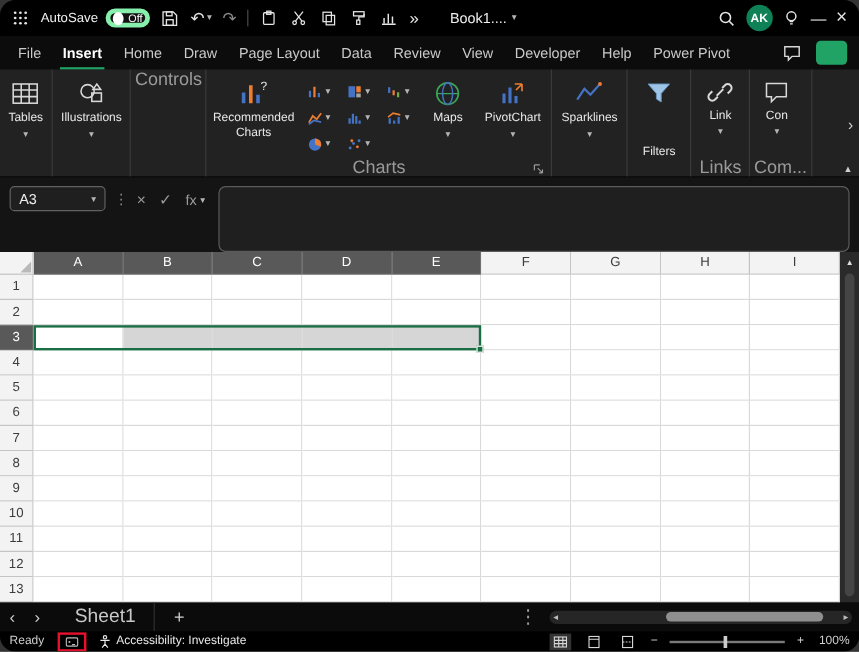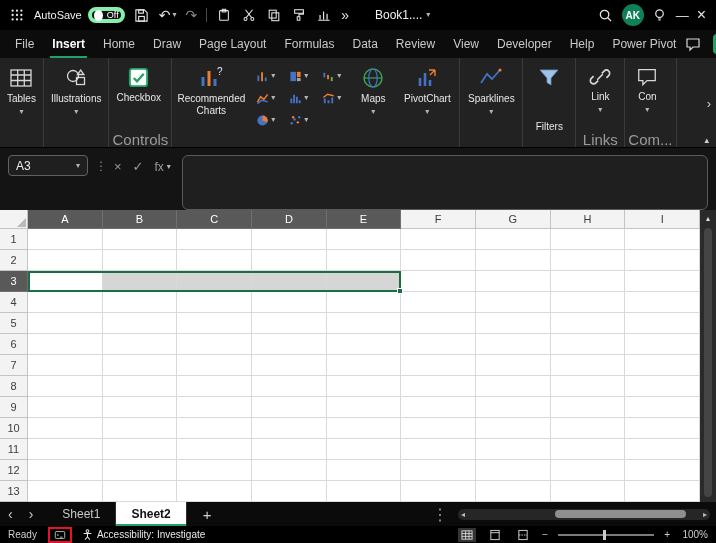--- a/index.html
+++ b/index.html
@@ -1,19 +1,19 @@
 <!DOCTYPE html>
 <html><head>
 <meta charset="utf-8">
 <style>
   * { box-sizing: border-box; margin: 0; padding: 0; }
   html,body { background:#333; }
   #app {
     position: relative; width: 716px; height: 543px; overflow: hidden;
-    background: #1b1b1b; font-family: "Liberation Sans", sans-serif;
+    background: #1b1b1b; font-family: "Liberation Sans", sans-serif; border-radius: 13px;
     -webkit-font-smoothing: antialiased;
   }
   svg { display:block; }
 
   
   .titlebar { position:absolute; top:0; left:0; right:0; height:30px; background:#000;
     display:flex; align-items:center; color:#e6e6e6; font-size:11px; }
   .tb-left { display:flex; align-items:center; gap:9px; padding-left:9px; }
   .tb-center { display:flex; align-items:center; gap:4px; margin-left:26px; font-size:12px; color:#f0f0f0; }
   .tb-right { margin-left:auto; display:flex; align-items:center; gap:8px; padding-right:10px; }
@@ -96,21 +96,21 @@
   .vscroll { position:absolute; top:210px; right:0; width:16px; height:292px; background:#2a2a2a;
     display:flex; flex-direction:column; align-items:center; }
   .vscroll .up { color:#e0e0e0; font-size:8px; margin-top:4px; }
   .vscroll .thumb { width:8px; flex:1; margin:5px 0; background:#454545; border-radius:4px; }
 
   
   .sheetbar { position:absolute; top:502px; left:0; right:0; height:24px; background:#0b0b0b;
     display:flex; align-items:center; color:#c8c8c8; }
   .sheet-nav { padding:0 8px; font-size:14px; color:#cfcfcf; }
   .sheet-tabs { display:flex; height:100%; margin-left:6px; }
-  .sheet-tab { padding:0 15px; display:flex; align-items:center; font-size:12px;
+  .sheet-tab { padding:0 15px; display:flex; align-items:center; font-size:16px;
     border-right:1px solid #2e2e2e; position:relative; color:#c8c8c8; }
   .sheet-tab.active { background:#fff; color:#111; font-weight:bold; }
   .sheet-tab.active::after { content:""; position:absolute; left:0; right:0; bottom:0;
     height:2px; background:#21A366; }
   .add-sheet { padding:0 16px; font-size:15px; color:#cfcfcf; }
   .sheet-right { margin-left:auto; display:flex; align-items:center; gap:10px; padding-right:6px; }
   .hscroll { width:252px; height:11px; background:#262626; border-radius:6px;
     display:flex; align-items:center; padding:0 3px; position:relative; }
   .hscroll .arr { font-size:8px; color:#bbb; }
   .hscroll .track { flex:1; position:relative; height:100%; }
@@ -225,21 +225,20 @@
       <span class="glyph win-close">×</span>
     </div>
   </div>
 
   <div class="menubar">
     <span class="menu-item">File</span>
     <span class="menu-item active">Insert</span>
     <span class="menu-item">Home</span>
     <span class="menu-item">Draw</span>
     <span class="menu-item">Page Layout</span>
-    <span class="menu-item">Formulas</span>
     <span class="menu-item">Data</span>
     <span class="menu-item">Review</span>
     <span class="menu-item">View</span>
     <span class="menu-item">Developer</span>
     <span class="menu-item">Help</span>
     <span class="menu-item">Power Pivot</span>
     <div class="menu-right">
       <span class="ticon">
         <svg width="16" height="16" viewBox="0 0 16 16" fill="none" stroke="#d8d8d8" stroke-width="1.2">
             <path d="M2 3 h12 v8 h-6 l-3 3 v-3 H2 z"></path>
@@ -276,29 +275,20 @@
               <path d="M13.5 8.5 l3.2 -4.5 3.2 4.5 z"></path>
             </svg>
           <span class="lbl">Illustrations</span>
           <span class="chev">▾</span>
         </div>
       </div>
       <div class="rgroup-label"></div>
     </div>
 
     <div class="rgroup">
-      <div class="rgroup-body">
-        <div class="bigbtn">
-          <svg width="23" height="23" viewBox="0 0 24 24">
-              <rect x="3" y="3" width="18" height="18" rx="2.5" fill="#fff" stroke="#21A366" stroke-width="2"></rect>
-              <path d="M7 12.5 l3.5 3.5 L17.5 8" stroke="#21A366" stroke-width="2.4" fill="none"></path>
-            </svg>
-          <span class="lbl">Checkbox</span>
-        </div>
-      </div>
       <div class="rgroup-label">
         <span>Controls</span>
       </div>
     </div>
 
     <div class="rgroup">
       <div class="rgroup-body">
         <div class="bigbtn" style="width:72px;">
           <svg width="24" height="24" viewBox="0 0 24 24">
               <path d="M4 20 V11" stroke="#4472C4" stroke-width="3"></path>
@@ -385,20 +375,28 @@
 
         <div class="bigbtn" style="width:58px;">
           <svg width="24" height="24" viewBox="0 0 24 24" fill="none">
               <path d="M5 20 V12 M10 20 V7 M15 20 V14" stroke="#4472C4" stroke-width="2.6"></path>
               <path d="M20 4 h-6 M20 4 v6 M20 4 l-5 5" stroke="#ED7D31" stroke-width="1.4"></path>
             </svg>
           <span class="lbl">PivotChart</span>
           <span class="chev">▾</span>
         </div>
       </div>
+      <div class="rgroup-label">
+        <span>Charts</span>
+        <span class="launcher">
+          <svg width="9" height="9" viewBox="0 0 10 10" fill="none" stroke="#9a9a9a" stroke-width="1.1">
+              <path d="M1.5 1.5 v5 M1.5 1.5 h5 M4.5 4.5 L9 9 M9 9 h-3.2 M9 9 v-3.2"></path>
+            </svg>
+        </span>
+      </div>
     </div>
 
     <div class="rgroup">
       <div class="rgroup-body">
         <div class="bigbtn" style="width:56px;">
           <svg width="24" height="24" viewBox="0 0 24 24" fill="none">
               <polyline points="2,17 8,8 13,13 21,4" stroke="#4472C4" stroke-width="1.8"></polyline>
               <circle cx="21" cy="4" r="1.6" fill="#ED7D31"></circle>
             </svg>
           <span class="lbl">Sparklines</span>
@@ -651,21 +649,20 @@
   <div class="vscroll">
     <span class="up">▴</span>
     <span class="thumb"></span>
   </div>
 
   <div class="sheetbar">
     <span class="sheet-nav">‹</span>
     <span class="sheet-nav">›</span>
     <div class="sheet-tabs">
       <span class="sheet-tab">Sheet1</span>
-      <span class="sheet-tab active">Sheet2</span>
     </div>
     <span class="add-sheet">+</span>
     <div class="sheet-right">
       <span style="color:#9a9a9a;">⋮</span>
       <div class="hscroll">
         <span class="arr">◂</span>
         <span class="track">
             <span class="thumb"></span>
           </span>
         <span class="arr">▸</span>

